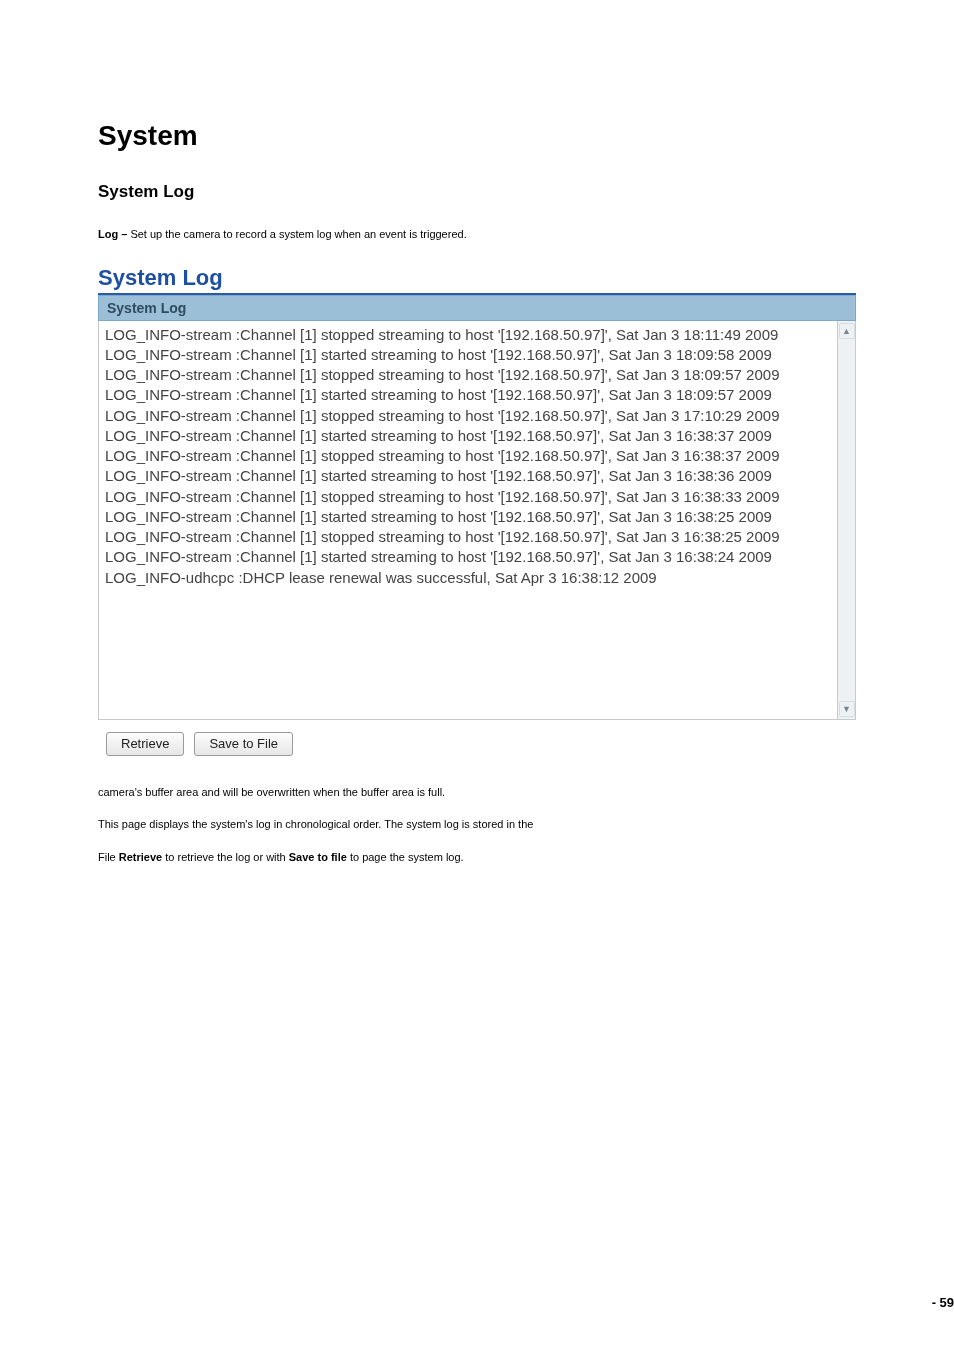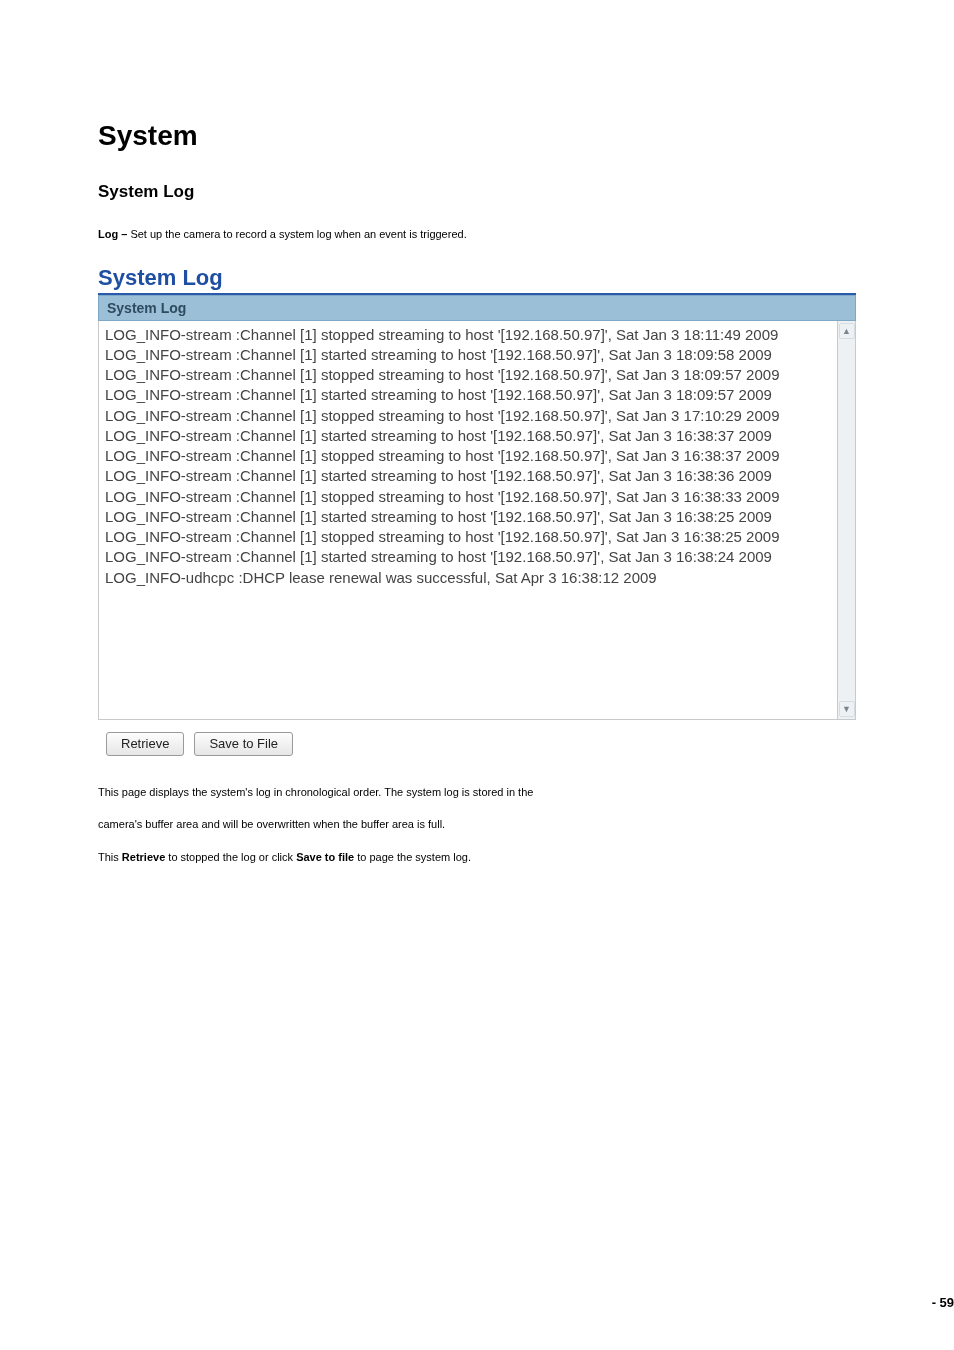--- a/index.html
+++ b/index.html
@@ -59,21 +59,21 @@
       <div class="arrow">▲</div>
       <div class="arrow">▼</div>
     </div>
   </div>
 
   <div class="btn-row">
     <button class="win-btn">Retrieve</button>
     <button class="win-btn">Save to File</button>
   </div>
 
+  <p class="body spaced">camera's buffer area and will be overwritten when the buffer area is full.</p>
   <p class="body spaced">This page displays the system's log in chronological order. The system log is stored in the</p>
-  <p class="body spaced">camera's buffer area and will be overwritten when the buffer area is full.</p>
   <p class="body spaced">
-    <span>This </span><b>Retrieve</b><span> to stopped the log or click </span><b>Save to file</b><span> to page the system log.</span>
+    <span>File </span><b>Retrieve</b><span> to retrieve the log or with </span><b>Save to file</b><span> to page the system log.</span>
   </p>
 
   <div class="page-num">- 59 -</div>
 
 </div>
 
 </body></html>

